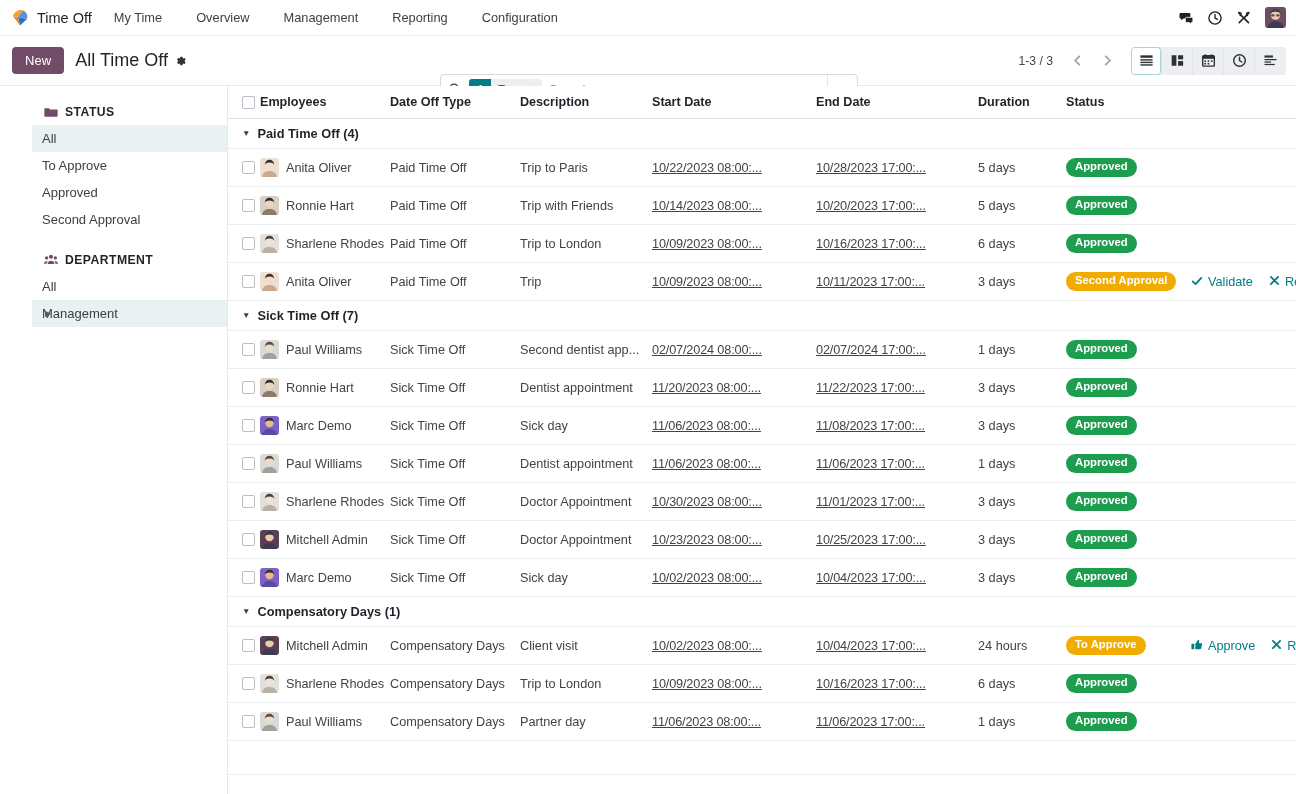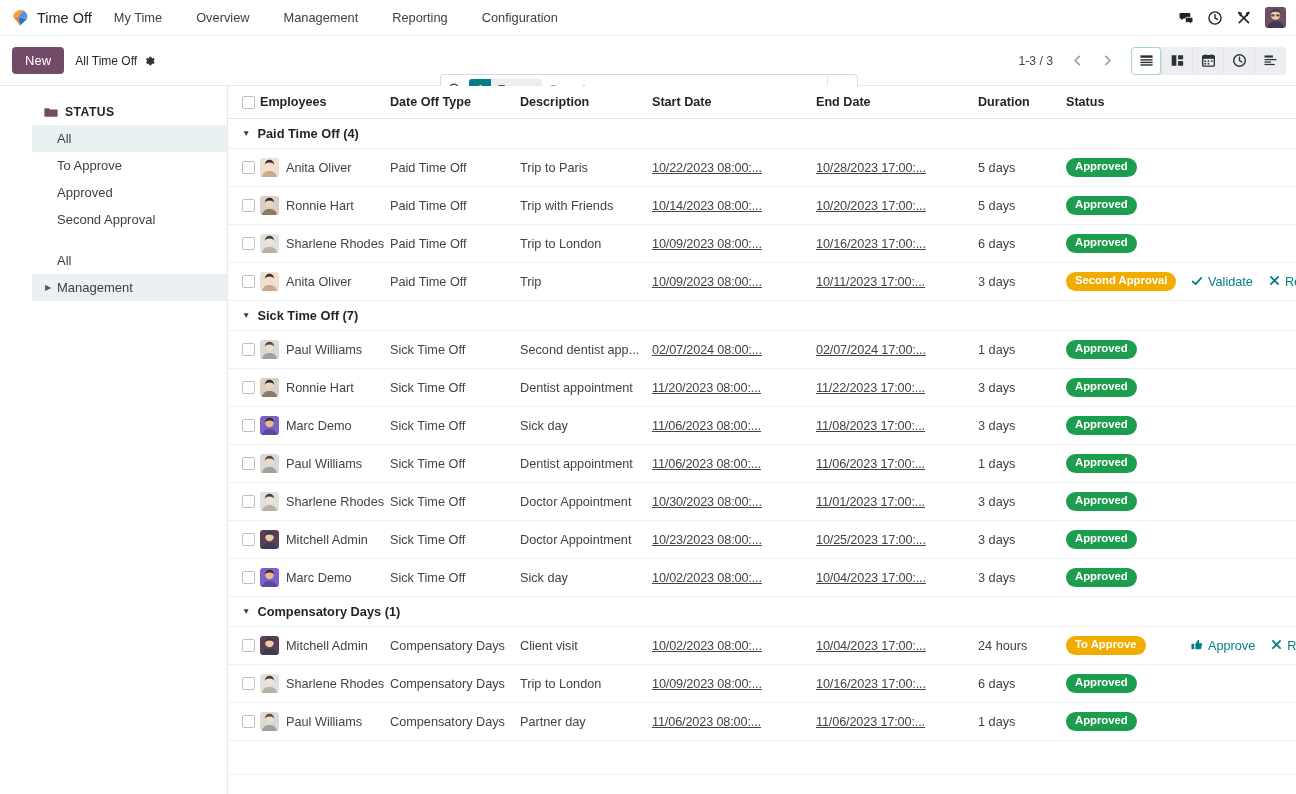--- a/index.html
+++ b/index.html
@@ -54,21 +54,21 @@
     background: #714b67; color: #fff;
     font-size: 13px; font-weight: 500;
     border: none; border-radius: 4px;
     padding: 6px 13px; cursor: pointer;
     letter-spacing: .1px;
   }
   .breadcrumb {
     margin-left: 11px; display: flex; align-items: center; gap: 7px;
   }
   .breadcrumb-title {
-    font-size: 12px; color: #1f2329; font-weight: 400; white-space: nowrap;
+    font-size: 18px; color: #1f2329; font-weight: 400; white-space: nowrap;
   }
   .gear-small { width: 12px; height: 12px; cursor: pointer; color: #2f3438; display:block;}
 
   .searchbar-wrap {
     position: absolute; left: 440px; top: 38px;
     width: 418px; height: 30px;
   }
   .searchbar {
     display: flex; align-items: center; height: 30px;
     background: #fff; border: 1px solid #d6d9de; border-radius: 4px;
@@ -152,21 +152,21 @@
     overflow: hidden;
   }
   .side-section-title {
     display: flex; align-items: center; gap: 7px;
     padding: 6px 10px 6px 12px;
     font-size: 12.2px; font-weight: 700; letter-spacing: .45px;
     color: #1f2329; text-transform: uppercase;
   }
   .side-section-title .sec-icon { color: #714b67; display: flex; }
   .side-item {
-    padding: 6px 10px 6px 25px;
+    padding: 6px 10px 6px 10px;
     font-size: 13px; color: #3c4045; cursor: pointer;
     display: flex; align-items: center; position: relative; text-align: center;
   }
   .side-item.selected { background: #e9f1f2; }
   .side-item .caret-right {
     position: absolute; left: 13px; top: 50%; transform: translateY(-50%);
     font-size: 8px; color: #53585e; line-height: 1;
   }
   .side-gap { height: 14px; }
 
@@ -409,20 +409,33 @@
     </div>
     <div class="side-item">
       <span>Approved</span>
     </div>
     <div class="side-item">
       <span>Second Approval</span>
     </div>
 
     <div class="side-gap"></div>
 
+    <div class="side-section-title">
+      <span class="sec-icon">
+        <svg width="14" height="14" viewBox="0 0 16 16" fill="#714b67">
+          <circle cx="8" cy="4.3" r="2.3"></circle>
+            <circle cx="3" cy="5.6" r="1.9"></circle>
+            <circle cx="13" cy="5.6" r="1.9"></circle>
+          <path d="M4.1 12.6c0-2.3 1.7-3.8 3.9-3.8s3.9 1.5 3.9 3.8z"></path>
+          <path d="M0 12.4c0-1.9 1.2-3 2.9-3 .5 0 1 .1 1.4.3-.8.7-1.3 1.7-1.4 2.7z"></path>
+          <path d="M16 12.4c0-1.9-1.2-3-2.9-3-.5 0-1 .1-1.4.3.8.7 1.3 1.7 1.4 2.7z"></path>
+        </svg>
+      </span>
+      <span>DEPARTMENT</span>
+    </div>
     <div class="side-item">
       <span>All</span>
     </div>
     <div class="side-item selected">
       <span class="caret-right">▶</span>
       <span>Management</span>
     </div>
   </div>
 
   <div class="list-area">

